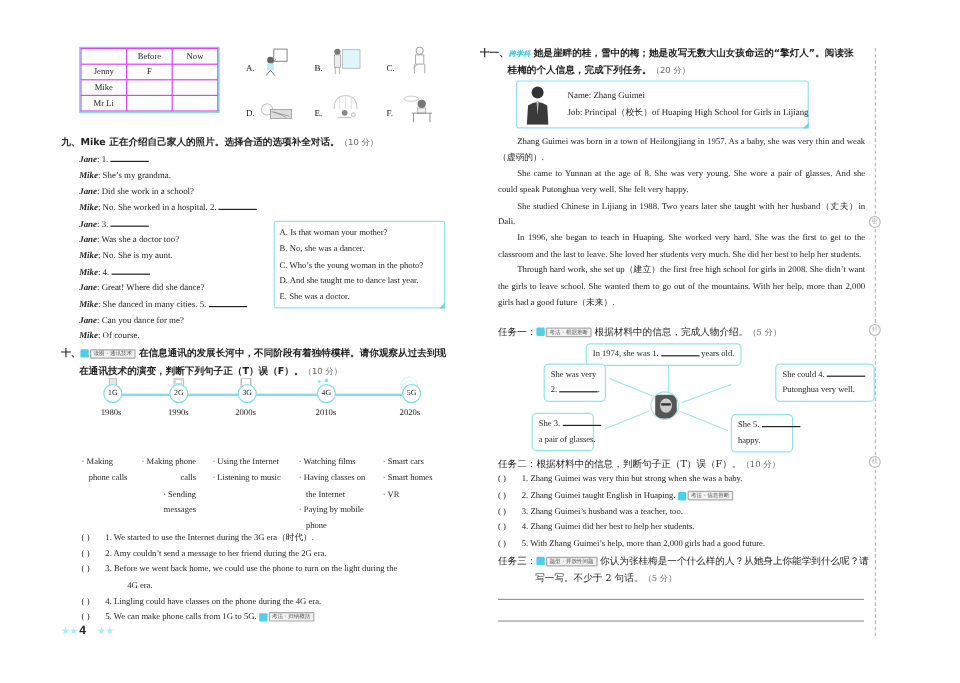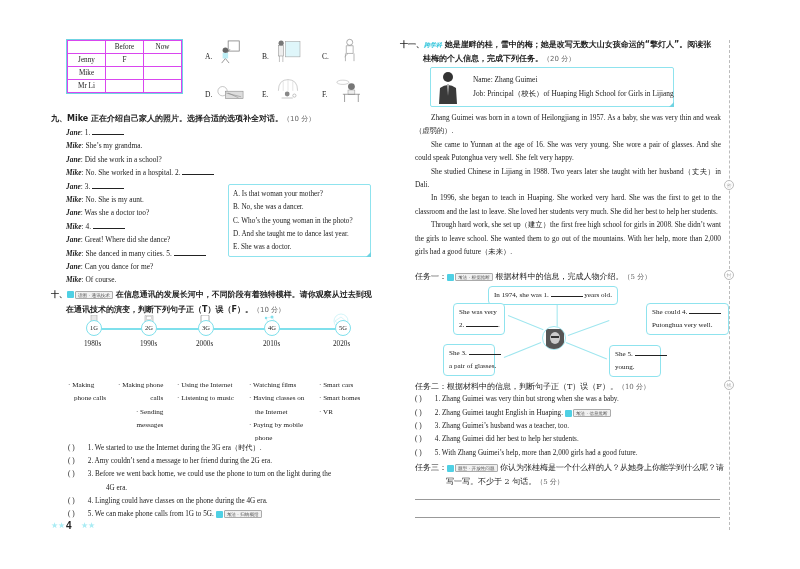--- a/index.html
+++ b/index.html
@@ -139,22 +139,22 @@
 <div class="abs q-title" style="left:51px;top:113px;">
   <span>九、</span><span>Mike 正在介绍自己家人的照片。选择合适的选项补全对话。</span><span class="score">（10 分）</span>
 </div>
 
 <div class="abs" style="left:66px;top:126px;">
   <div class="line"><span class="speaker">Jane</span><span>: 1. </span><span class="blank"></span></div>
   <div class="line"><span class="speaker">Mike</span><span>: She’s my grandma.</span></div>
   <div class="line"><span class="speaker">Jane</span><span>: Did she work in a school?</span></div>
   <div class="line"><span class="speaker">Mike</span><span>: No. She worked in a hospital. 2. </span><span class="blank"></span></div>
   <div class="line"><span class="speaker">Jane</span><span>: 3. </span><span class="blank"></span></div>
+  <div class="line"><span class="speaker">Jane</span><span>: Was she a doctor too?</span></div>
   <div class="line"><span class="speaker">Mike</span><span>: No. She is my aunt.</span></div>
-  <div class="line"><span class="speaker">Jane</span><span>: Was she a doctor too?</span></div>
   <div class="line"><span class="speaker">Mike</span><span>: 4. </span><span class="blank"></span></div>
   <div class="line"><span class="speaker">Jane</span><span>: Great! Where did she dance?</span></div>
   <div class="line"><span class="speaker">Mike</span><span>: She danced in many cities. 5. </span><span class="blank"></span></div>
   <div class="line"><span class="speaker">Jane</span><span>: Can you dance for me?</span></div>
   <div class="line"><span class="speaker">Mike</span><span>: Of course.</span></div>
 </div>
 
 <div class="option-box">
   <div class="line">A. Is that woman your mother?</div>
   <div class="line">B. No, she was a dancer.</div>
@@ -275,21 +275,21 @@
     <path d="M2 34 L3 18 Q11 12 19 18 L20 34 Z" fill="#3a3a3a"></path>
     <path d="M10 14 L12 14 L11 26 Z" fill="#bbb"></path>
   </svg>
   <div class="abs line" style="left:42px;top:5px;">Name: Zhang Guimei</div>
   <div class="abs line" style="left:42px;top:19px;">Job: Principal（校长）of Huaping High School for Girls in Lijiang</div>
   <div class="corner" style="right:-1px;bottom:-1px;"></div>
 </div>
 
 <div class="passage" style="top:111px;">
   <p>Zhang Guimei was born in a town of Heilongjiang in 1957. As a baby, she was very thin and weak（虚弱的）.</p>
-  <p>She came to Yunnan at the age of 16. She was very young. She wore a pair of glasses. And she could speak Putonghua very well. She felt very happy.</p>
+  <p>She came to Yunnan at the age of 8. She was very young. She wore a pair of glasses. And she could speak Putonghua very well. She felt very happy.</p>
   <p>She studied Chinese in Lijiang in 1988. Two years later she taught with her husband（丈夫）in Dali.</p>
   <p>In 1996, she began to teach in Huaping. She worked very hard. She was the first to get to the classroom and the last to leave. She loved her students very much. She did her best to help her students.</p>
   <p>Through hard work, she set up（建立）the first free high school for girls in 2008. She didn’t want the girls to leave school. She wanted them to go out of the mountains. With her help, more than 2,000 girls had a good future（未来）.</p>
 </div>
 
 <div class="abs q-title" style="left:415px;top:271px;font-weight:normal;font-family:'DejaVu Serif',serif;">
   <span>任务一：</span><span class="badge-icon"></span><span class="badge">考法 · 根据推断</span> <span>根据材料中的信息，完成人物介绍。</span><span class="score">（5 分）</span>
 </div>
 
 <div class="connector" style="left:557px;top:298px;width:28px;transform:rotate(90deg);"></div>
@@ -308,21 +308,21 @@
 <div class="map-box" style="left:443px;top:344px;width:52px;">
   <div><span>She 3. </span><span class="blank"></span></div>
   <div>a pair of glasses.</div>
 </div>
 <div class="map-box" style="left:609px;top:303px;width:83px;margin-left:37px;">
   <div><span>She could 4. </span><span class="blank"></span></div>
   <div>Putonghua very well.</div>
 </div>
 <div class="map-box" style="left:609px;top:345px;width:52px;">
   <div><span>She 5. </span><span class="blank"></span></div>
-  <div>young.</div>
+  <div>happy.</div>
 </div>
 
 <div class="center-photo">
   <svg width="24" height="24" viewBox="0 0 24 24">
     <rect x="3" y="2" width="18" height="20" fill="#555"></rect>
     <ellipse cx="12" cy="11" rx="5" ry="6" fill="#ccc"></ellipse>
     <rect x="8" y="9" width="8" height="2" fill="#333"></rect>
   </svg>
 </div>
 

